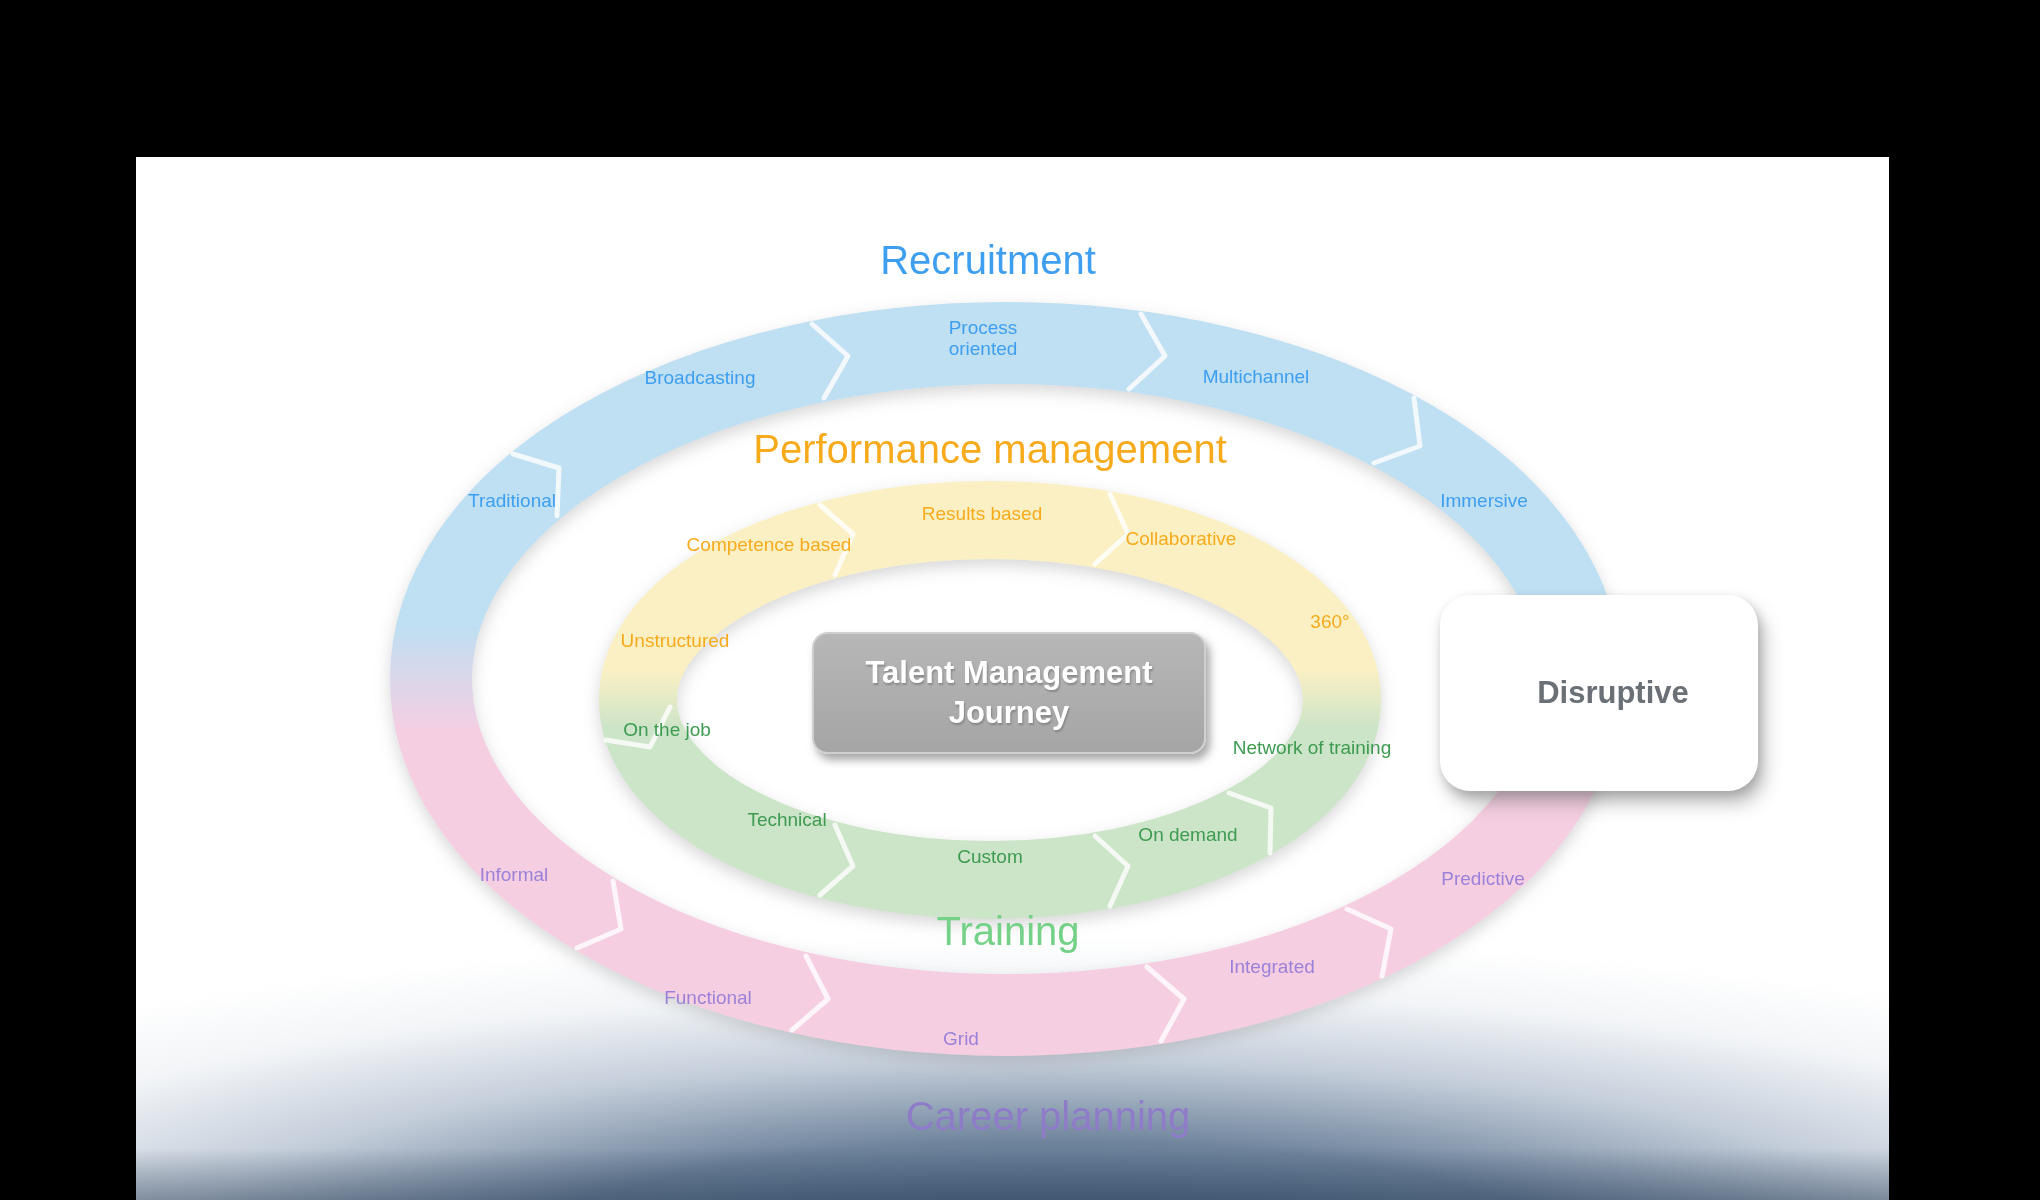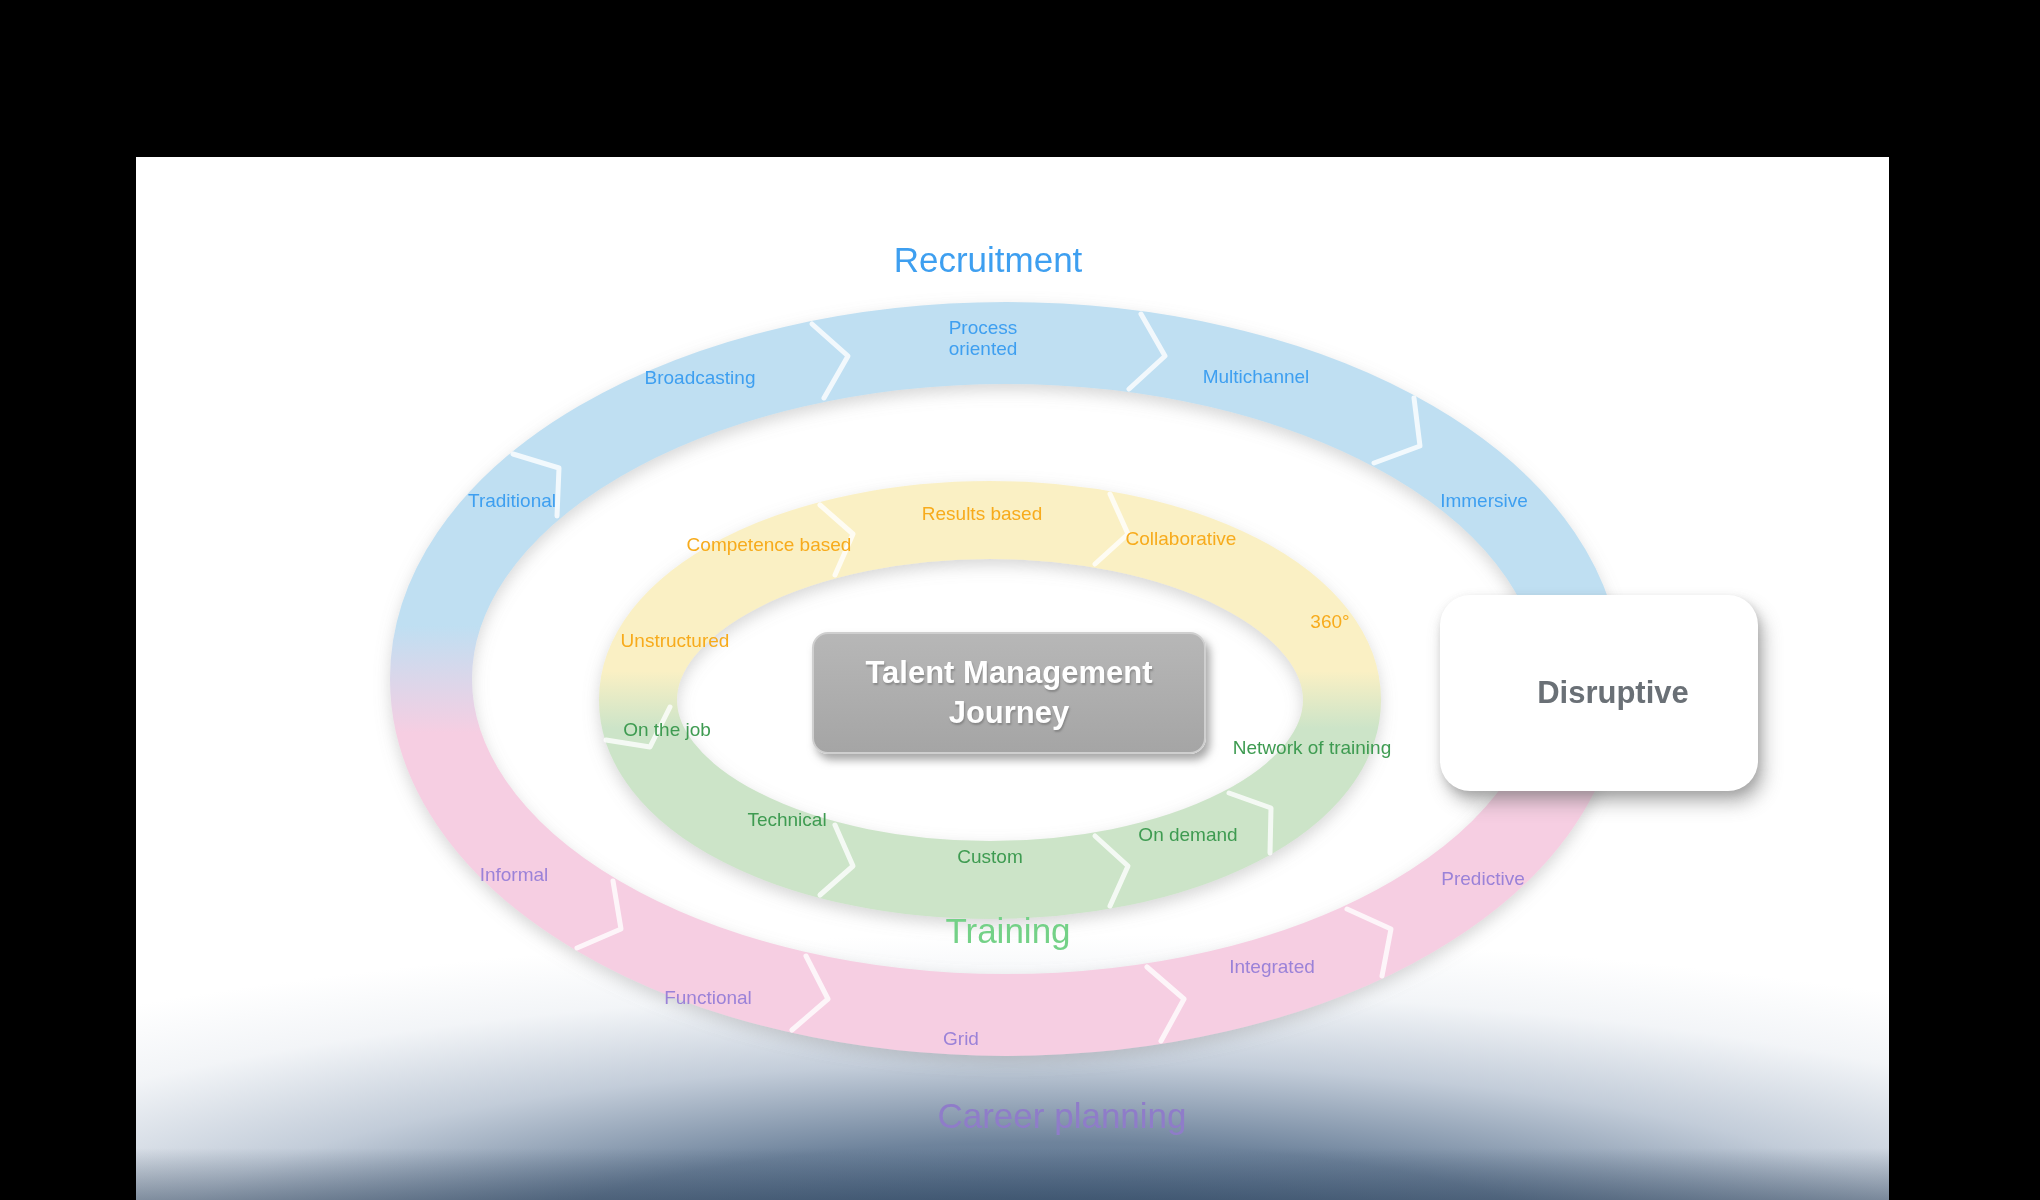--- a/index.html
+++ b/index.html
@@ -11,21 +11,21 @@
     background:
       linear-gradient(to top, rgba(38,58,82,0.45) 0%, rgba(38,58,82,0) 10%),
       radial-gradient(1800px 400px at 52% 112%, #3E5C7D 0%, rgba(90,114,142,0.88) 30%,
         rgba(145,163,186,0.55) 50%, rgba(205,214,225,0.25) 68%, rgba(255,255,255,0) 82%);}
   .rings-svg{position:absolute;left:0;top:0;width:2040px;height:1200px;}
   .layer{position:absolute;left:0;top:0;width:2040px;height:1200px;}
 
   .lbl{position:absolute;transform:translate(-50%,-50%);text-align:center;
        font-size:19px;line-height:1.12;white-space:nowrap;}
   .lbl.wrap{white-space:normal;}
-  .title{font-size:35px;}
+  .title{font-size:40px;}
   .c-blue{color:#3E9FF0}
   .c-yellow{color:#F7AB1C}
   .c-green{color:#3E9B51}
   .c-greenlight{color:#74D187}
   .c-purple{color:#9B82D8}
   .c-purpledim{color:#8F7CC9}
 
   .side-box{position:absolute;background:#fff;border-radius:30px;
     box-shadow:6px 12px 18px rgba(105,105,105,0.45), 2px 4px 8px rgba(120,120,120,0.3);
     display:flex;align-items:center;justify-content:center;
@@ -91,39 +91,40 @@
 
   <div class="layer">
 
     <div class="lbl title c-blue" style="left:988px;top:260px;">Recruitment</div>
     <div class="lbl wrap c-blue" style="left:983px;top:338px;width:140px;">Process oriented</div>
     <div class="lbl c-blue" style="left:700px;top:378px;">Broadcasting</div>
     <div class="lbl c-blue" style="left:1256px;top:377px;">Multichannel</div>
     <div class="lbl c-blue" style="left:512px;top:501px;">Traditional</div>
     <div class="lbl c-blue" style="left:1484px;top:501px;">Immersive</div>
 
+    <div class="lbl title c-yellow" style="left:990px;top:449px;">Performance management</div>
     <div class="lbl wrap c-yellow" style="left:769px;top:545px;width:180px;">Competence based</div>
     <div class="lbl wrap c-yellow" style="left:982px;top:514px;width:130px;">Results based</div>
     <div class="lbl c-yellow" style="left:1181px;top:539px;">Collaborative</div>
     <div class="lbl c-yellow" style="left:675px;top:641px;">Unstructured</div>
     <div class="lbl c-yellow" style="left:1330px;top:622px;">360°</div>
 
     <div class="lbl c-green" style="left:667px;top:730px;">On the job</div>
     <div class="lbl wrap c-green" style="left:1312px;top:748px;width:180px;">Network of training</div>
     <div class="lbl c-green" style="left:787px;top:820px;">Technical</div>
     <div class="lbl c-green" style="left:990px;top:857px;">Custom</div>
     <div class="lbl c-green" style="left:1188px;top:835px;">On demand</div>
     <div class="lbl title c-greenlight" style="left:1008px;top:931px;">Training</div>
 
     <div class="lbl c-purple" style="left:514px;top:875px;">Informal</div>
     <div class="lbl c-purple" style="left:1483px;top:879px;">Predictive</div>
     <div class="lbl c-purple" style="left:708px;top:998px;">Functional</div>
     <div class="lbl c-purple" style="left:961px;top:1039px;">Grid</div>
     <div class="lbl c-purple" style="left:1272px;top:967px;">Integrated</div>
-    <div class="lbl title c-purpledim" style="left:1048px;top:1116px;margin-left:14px;">Career planning</div>
+    <div class="lbl title c-purpledim" style="left:1048px;top:1116px;">Career planning</div>
 
     <div class="side-box box-disruptive">
       <span>Disruptive</span>
     </div>
     <div class="center-box">
       <div class="cb-text">Talent Management Journey</div>
     </div>
 
   </div>
 </div>

